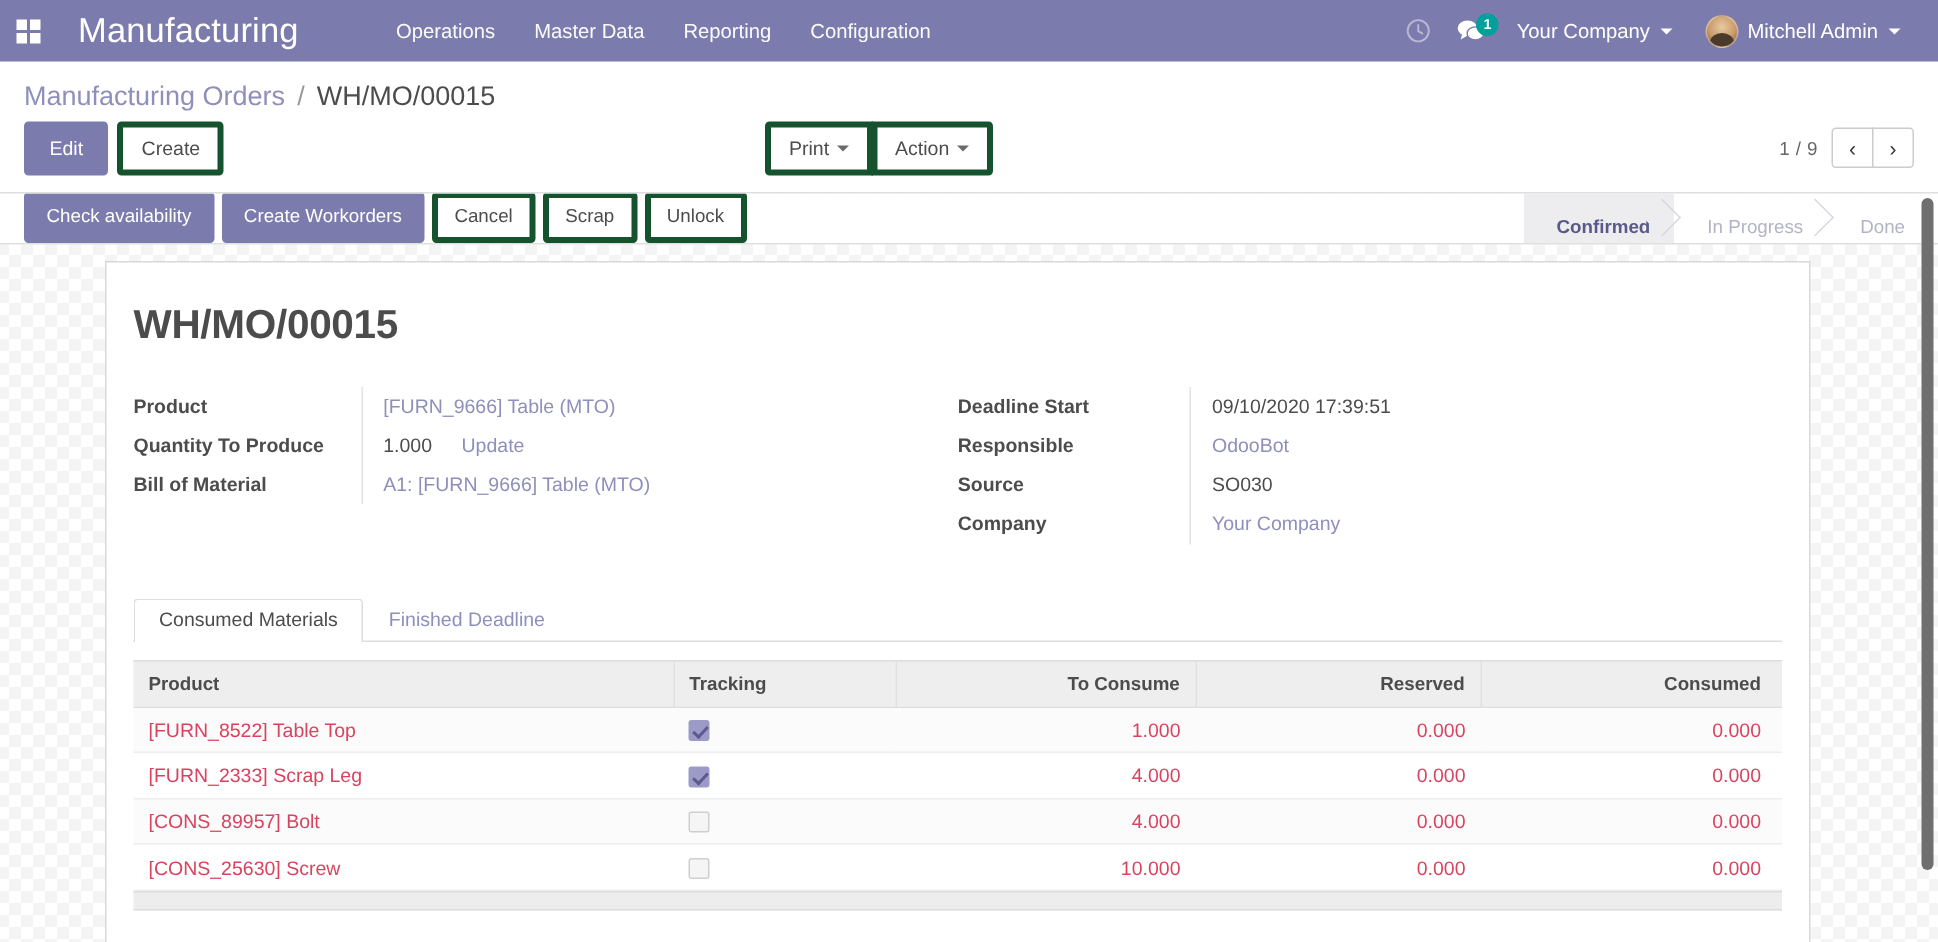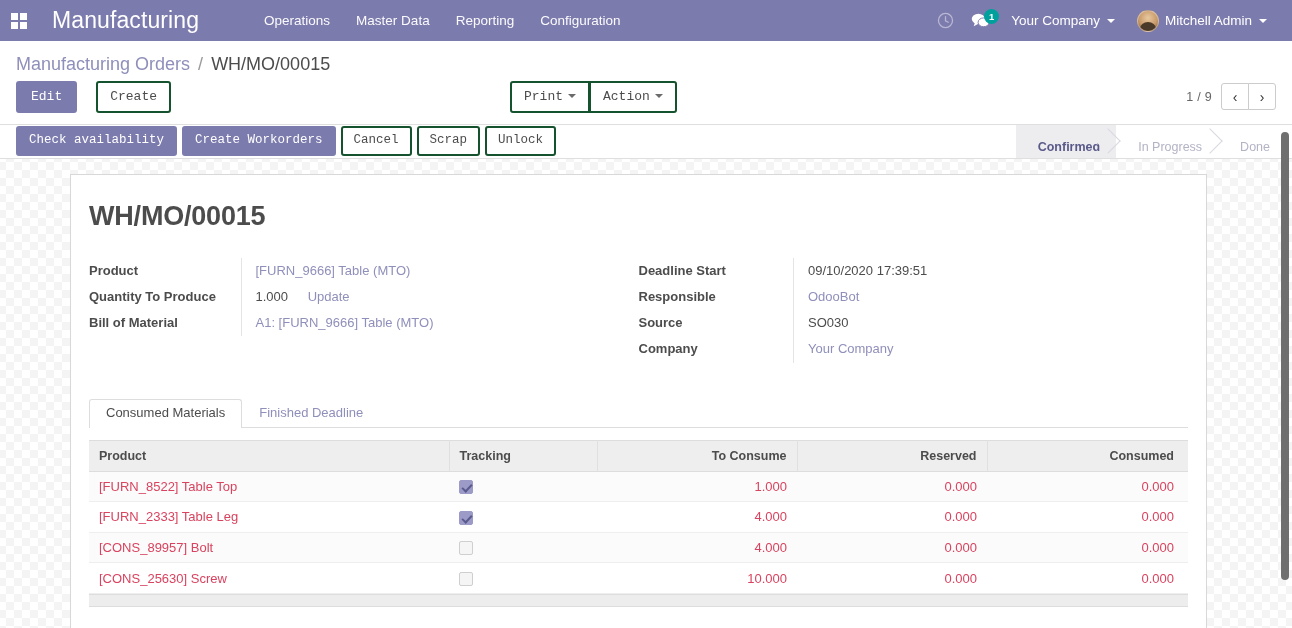--- a/index.html
+++ b/index.html
@@ -141,39 +141,39 @@
   .breadcrumb-sep { color: #9a9a9a; padding: 0 3px; }
   .breadcrumb-active { color: #4c4c4c; }
 
   .buttons-row {
     display: flex;
     align-items: center;
     padding-bottom: 11px;
     position: relative;
   }
   .btn {
-    font-family: Liberation Mono, monospace;
+    font-family: Liberation Sans, sans-serif;
     font-size: 13px;
     border-radius: 3px;
     padding: 5px 12px;
     cursor: pointer;
-    border: 2px solid #14532d;
+    border: 4px solid #14532d;
     background: #ffffff;
     color: #4c4c4c;
     line-height: 1.4;
     white-space: nowrap;
   }
   .btn-primary {
     background: #7c7bad;
     border-color: #7c7bad;
     color: #ffffff;
     font-weight: normal;
   }
   .btn-edit { padding: 5px 13px; }
-  .btn-create { margin-left: 19px; }
+  .btn-create { margin-left: 6px; }
 
   .center-actions {
     position: absolute;
     left: 494px;
     display: flex;
   }
   .btn-group { display: flex; }
   .btn-group .btn { border-radius: 0; margin-left: -1px; }
   .btn-group .btn:first-child { border-radius: 3px 0 0 3px; margin-left: 0; }
   .btn-group .btn:last-child { border-radius: 0 3px 3px 0; }
@@ -599,21 +599,21 @@
           </thead>
           <tbody>
             <tr>
               <td><a href="#" class="prod-link">[FURN_8522] Table Top</a></td>
               <td><span class="cbox on"></span></td>
               <td class="num">1.000</td>
               <td class="num">0.000</td>
               <td class="num">0.000</td>
             </tr>
             <tr>
-              <td><a href="#" class="prod-link">[FURN_2333] Table Leg</a></td>
+              <td><a href="#" class="prod-link">[FURN_2333] Scrap Leg</a></td>
               <td><span class="cbox on"></span></td>
               <td class="num">4.000</td>
               <td class="num">0.000</td>
               <td class="num">0.000</td>
             </tr>
             <tr>
               <td><a href="#" class="prod-link">[CONS_89957] Bolt</a></td>
               <td><span class="cbox off"></span></td>
               <td class="num">4.000</td>
               <td class="num">0.000</td>

